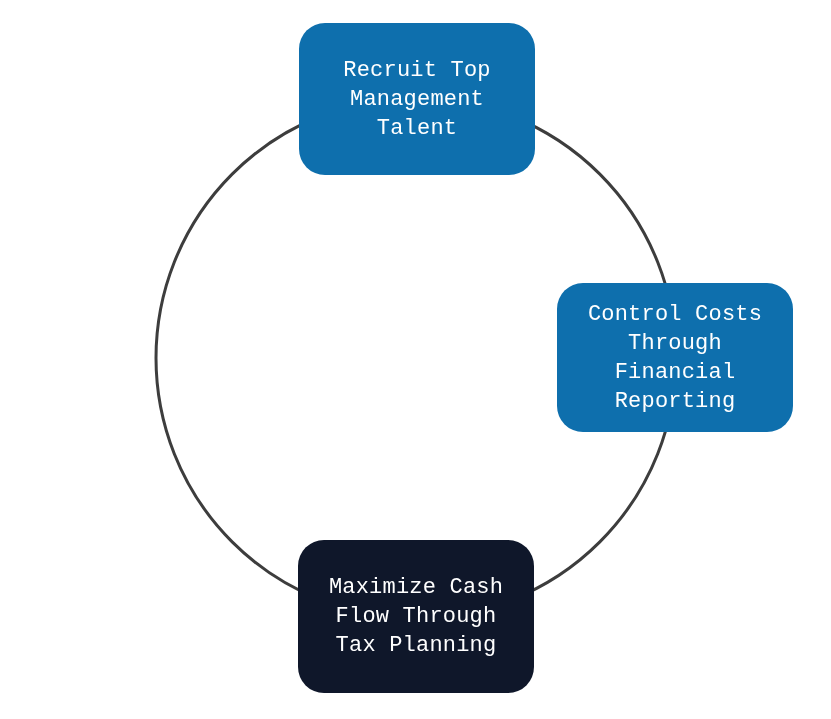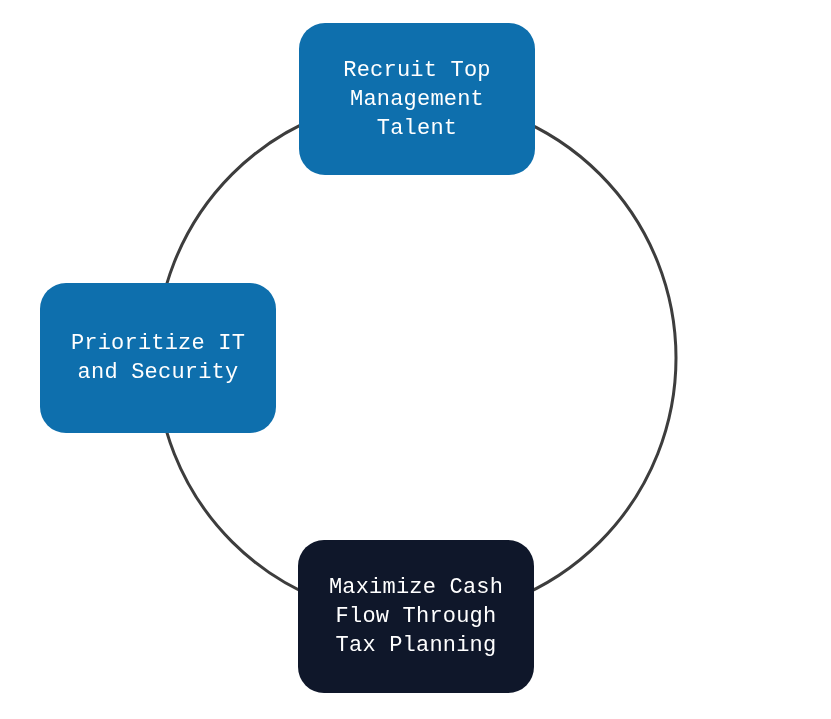--- a/index.html
+++ b/index.html
@@ -47,22 +47,22 @@
 <div class="canvas">
 
   <svg class="cycle-svg" viewBox="0 0 831 719" xmlns="http://www.w3.org/2000/svg">
     <circle cx="416" cy="358" r="260" fill="none" stroke="#3d3d3d" stroke-width="3"></circle>
   </svg>
 
   <div class="node node-top" style="background: rgb(14, 111, 173); color: rgb(255, 255, 255);">
     <span>Recruit Top Management Talent</span>
   </div>
 
+  <div class="node node-right" style="background: rgb(14, 111, 173); color: rgb(255, 255, 255);">
+    <span>Control Costs Through Financial Reporting</span>
+  </div>
 
   <div class="node node-bottom" style="background: #0f172a; color: rgb(255, 255, 255);">
     <span>Maximize Cash Flow Through Tax Planning</span>
   </div>
 
-  <div class="node node-left" style="background: rgb(14, 111, 173); color: rgb(255, 255, 255);">
-    <span>Prioritize IT and Security</span>
-  </div>
 
 </div>
 
 </body></html>

